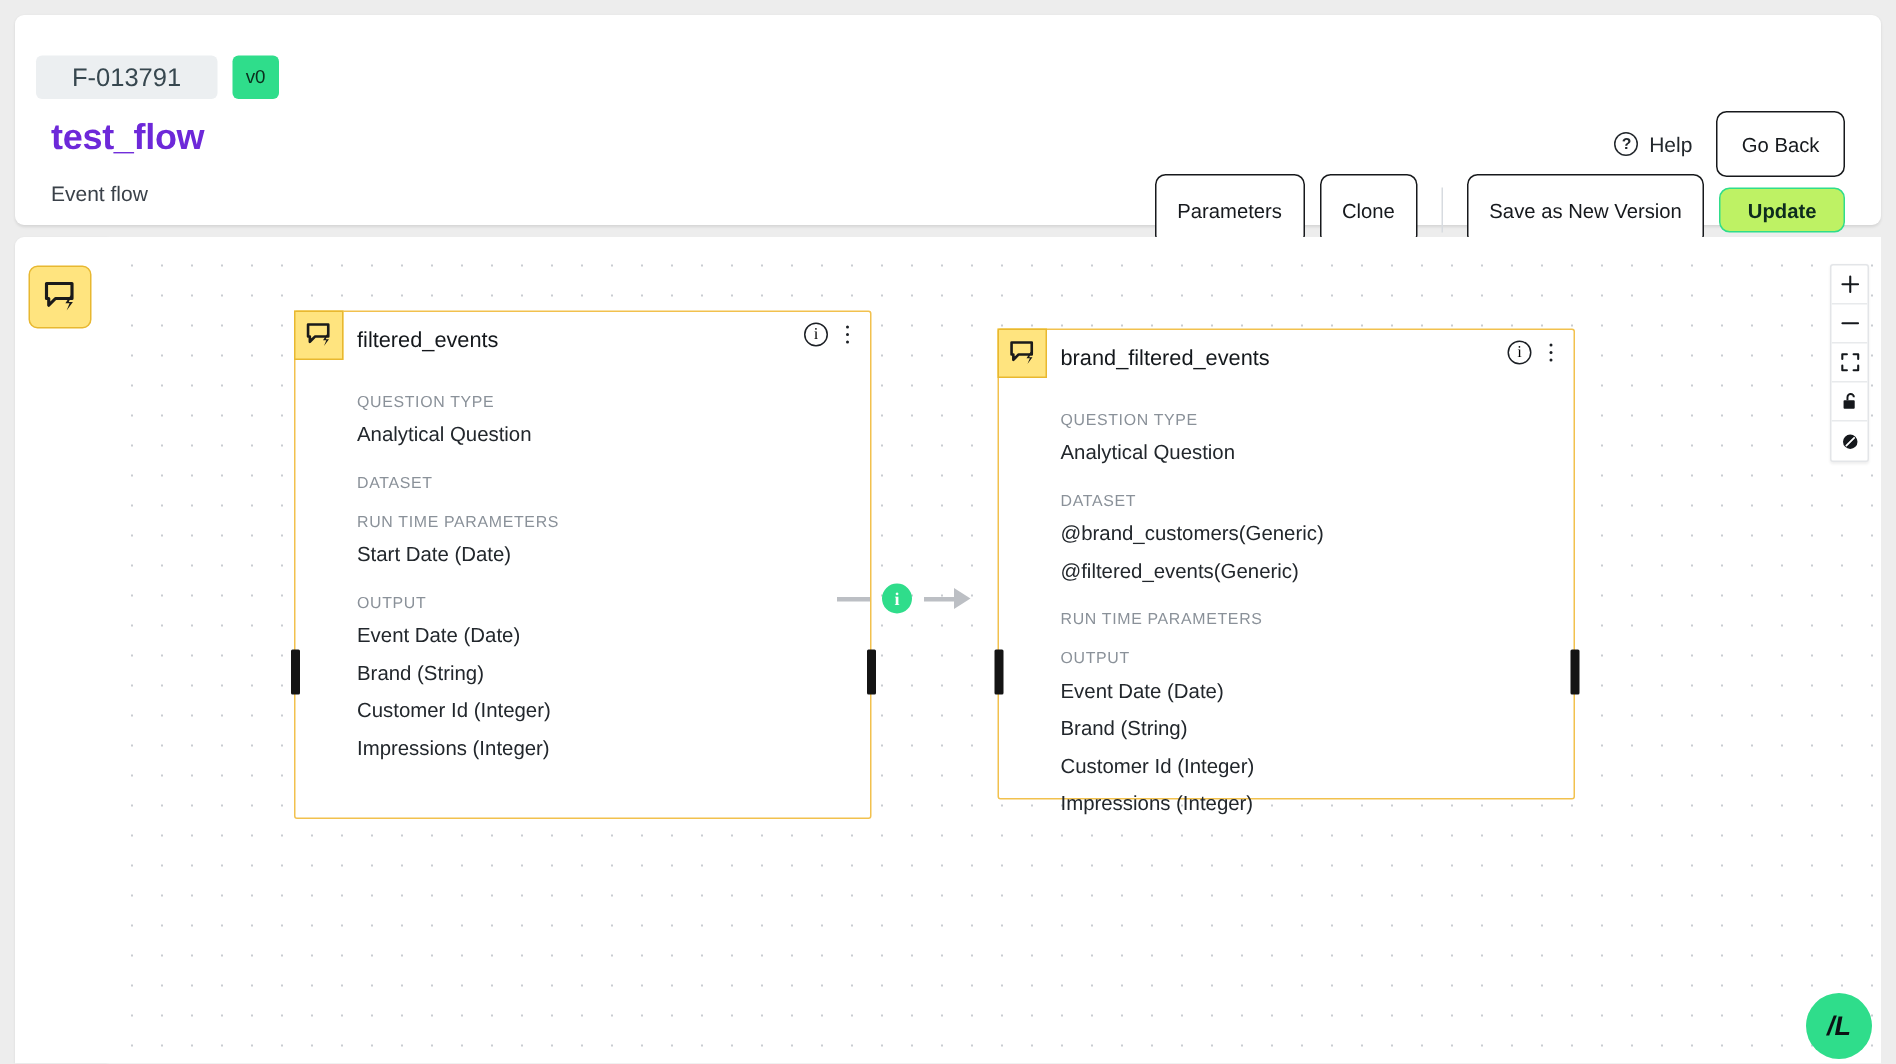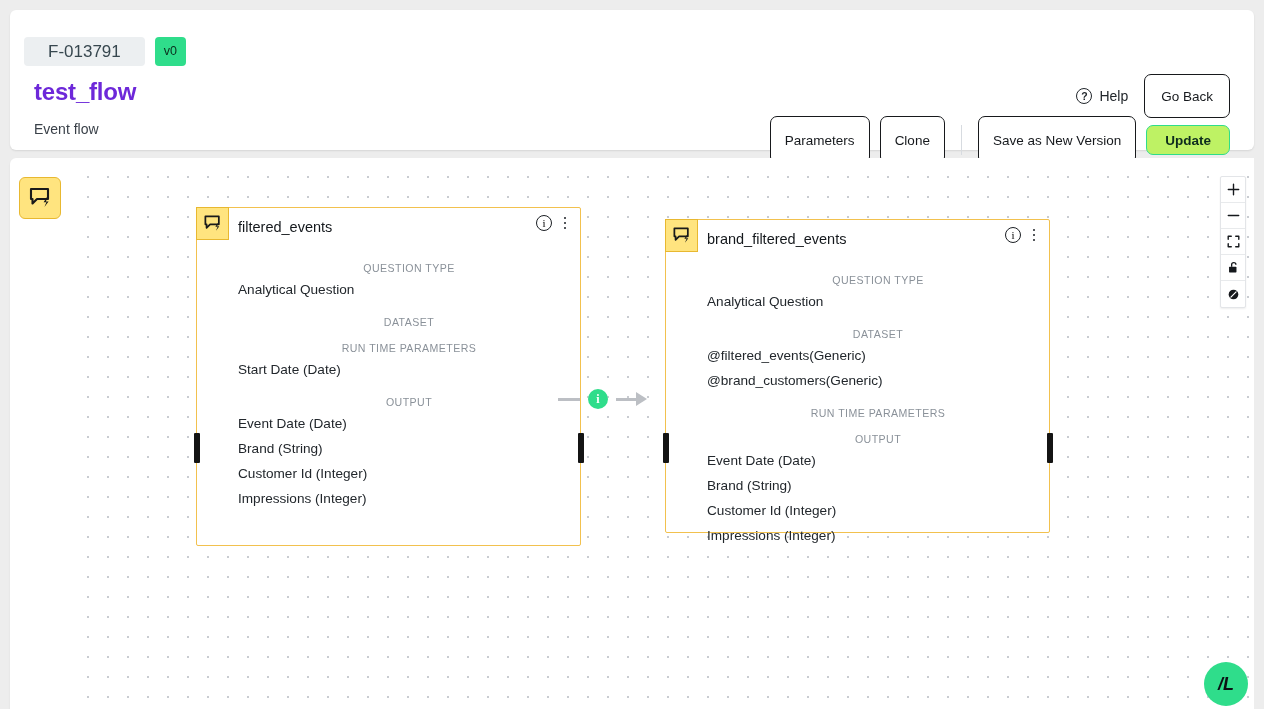--- a/index.html
+++ b/index.html
@@ -149,21 +149,21 @@
   .icon-kebab {
     width: 14px; height: 18px; cursor: pointer;
     display: flex; flex-direction: column; align-items: center;
     justify-content: center; gap: 2.4px;
   }
   .icon-kebab i { width: 2.6px; height: 2.6px; background: #1b1f24; border-radius: 50%; display: block; }
 
   .node-body { padding: 2px 0 12px 41px; }
   .field-label {
     font-size: 10.6px; color: #8a9199;
-    letter-spacing: .45px; margin-top: 14px; margin-bottom: 3px; text-align: center;
+    letter-spacing: .45px; margin-top: 14px; margin-bottom: 3px;
   }
   .field-value { font-size: 13.6px; color: #22272c; line-height: 25px; }
 
   
   .port {
     position: absolute;
     width: 6px; height: 30px;
     background: #141414;
     border-radius: 1px;
   }
@@ -324,22 +324,22 @@
               <i></i>
               <i></i>
             </div>
         </div>
       </div>
       <div class="node-body">
         <div class="field-label">QUESTION TYPE</div>
         <div class="field-value">Analytical Question</div>
 
         <div class="field-label">DATASET</div>
+        <div class="field-value">@brand_customers(Generic)</div>
         <div class="field-value">@filtered_events(Generic)</div>
-        <div class="field-value">@brand_customers(Generic)</div>
 
         <div class="field-label">RUN TIME PARAMETERS</div>
 
         <div class="field-label">OUTPUT</div>
         <div class="field-value">Event Date (Date)</div>
         <div class="field-value">Brand (String)</div>
         <div class="field-value">Customer Id (Integer)</div>
         <div class="field-value">Impressions (Integer)</div>
       </div>
       <div class="port port-left" style="top:213px;"></div>

